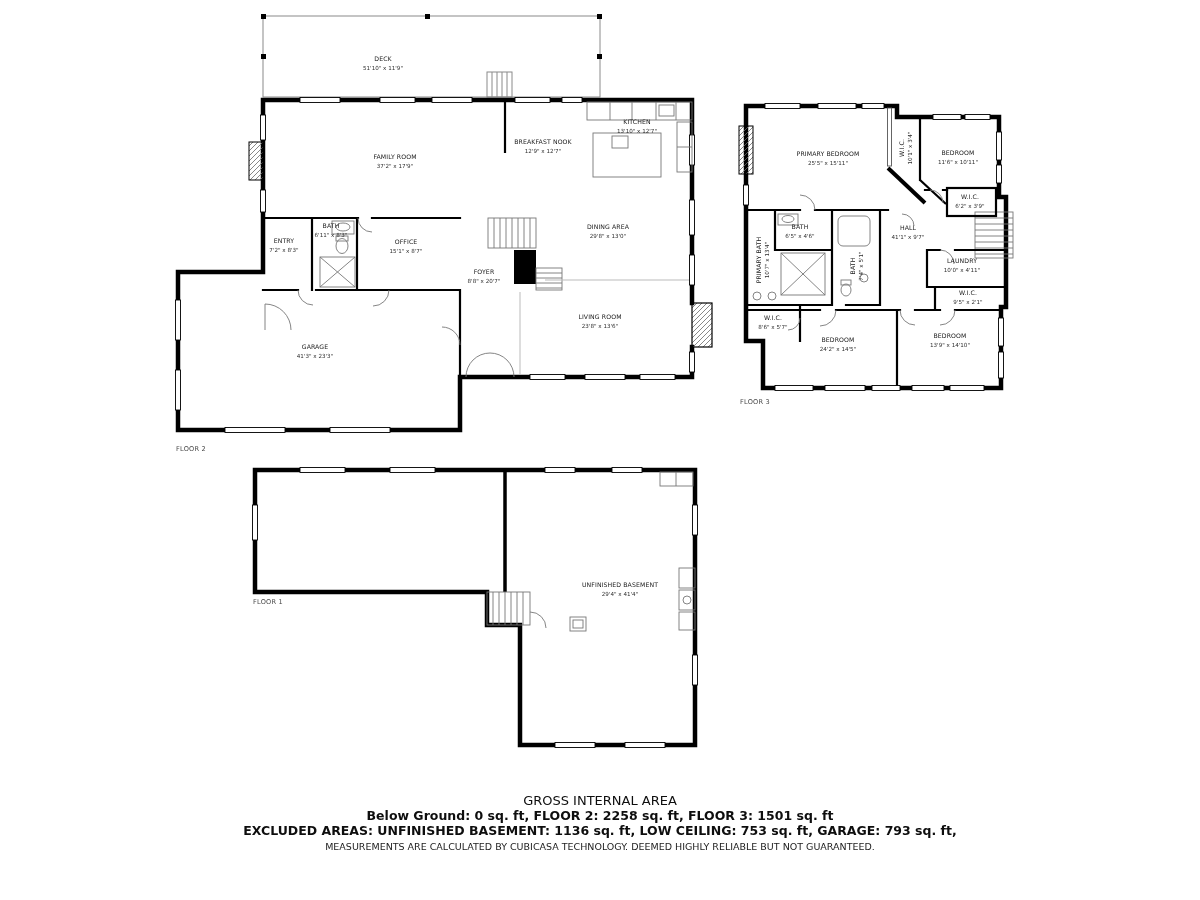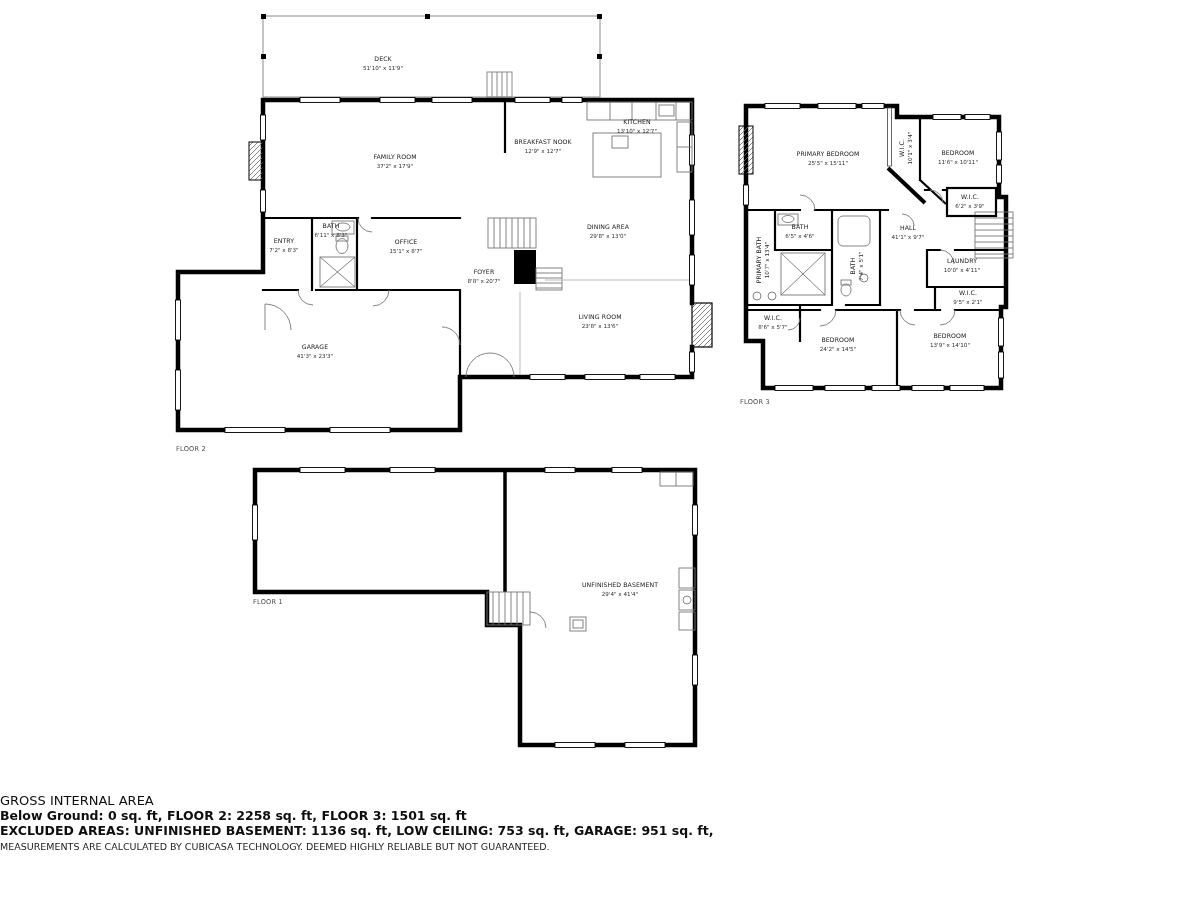--- a/index.html
+++ b/index.html
@@ -6,21 +6,21 @@
   body{width:1200px;height:900px;position:relative;font-family:"DejaVu Sans",sans-serif;overflow:hidden;}
   svg{position:absolute;top:0;left:0;}
   .rname{font-family:"DejaVu Sans",sans-serif;font-size:6.2px;fill:#1a1a1a;letter-spacing:.1px;}
   .rdims{font-family:"DejaVu Sans",sans-serif;font-size:5.6px;fill:#2e2e2e;}
   .flabel{font-family:"DejaVu Sans",sans-serif;font-size:6.6px;fill:#4a4a4a;letter-spacing:.2px;}
   .wallsO{stroke:#000;stroke-width:4.5;fill:none;stroke-linecap:square;}
   .wallsI{stroke:#000;stroke-width:2.2;fill:none;stroke-linecap:square;}
   .win{fill:#fff;stroke:#000;stroke-width:.9;}
   .fix{stroke:#777;stroke-width:.9;fill:none;}
   .deck{stroke:#8a8a8a;stroke-width:1;fill:none;}
-  .summary{position:absolute;top:793px;left:0;width:100%;color:#0e0e0e;}
+  .summary{position:absolute;top:793px;left:0;width:100%;text-align:center;color:#0e0e0e;}
   .s-title{font-size:13px;line-height:15px;}
   .s-line{font-size:12.5px;line-height:15px;font-weight:bold;}
   .s-total{font-size:12.5px;line-height:15px;}
   .s-disclaimer{font-size:9.5px;line-height:13px;margin-top:2px;color:#1c1c1c;}
 </style>
 </head>
 <body>
 
 <svg width="1200" height="900" viewBox="0 0 1200 900">
   <defs>
@@ -308,15 +308,15 @@
       <text class="rname" x="620" y="587">UNFINISHED BASEMENT</text>
       <text class="rdims" x="620" y="596">29'4" x 41'4"</text>
     </g>
     <text class="flabel" x="253" y="604">FLOOR 1</text>
   </g>
 </svg>
 
 <div class="summary">
   <div class="s-title">GROSS INTERNAL AREA</div>
   <div class="s-line">Below Ground: 0 sq. ft, FLOOR 2: 2258 sq. ft, FLOOR 3: 1501 sq. ft</div>
-  <div class="s-line">EXCLUDED AREAS: UNFINISHED BASEMENT: 1136 sq. ft, LOW CEILING: 753 sq. ft, GARAGE: 951 sq. ft,</div>
+  <div class="s-line">EXCLUDED AREAS: UNFINISHED BASEMENT: 1136 sq. ft, LOW CEILING: 753 sq. ft, GARAGE: 793 sq. ft,</div>
   <div class="s-disclaimer">MEASUREMENTS ARE CALCULATED BY CUBICASA TECHNOLOGY. DEEMED HIGHLY RELIABLE BUT NOT GUARANTEED.</div>
 </div>
 
 </body></html>

